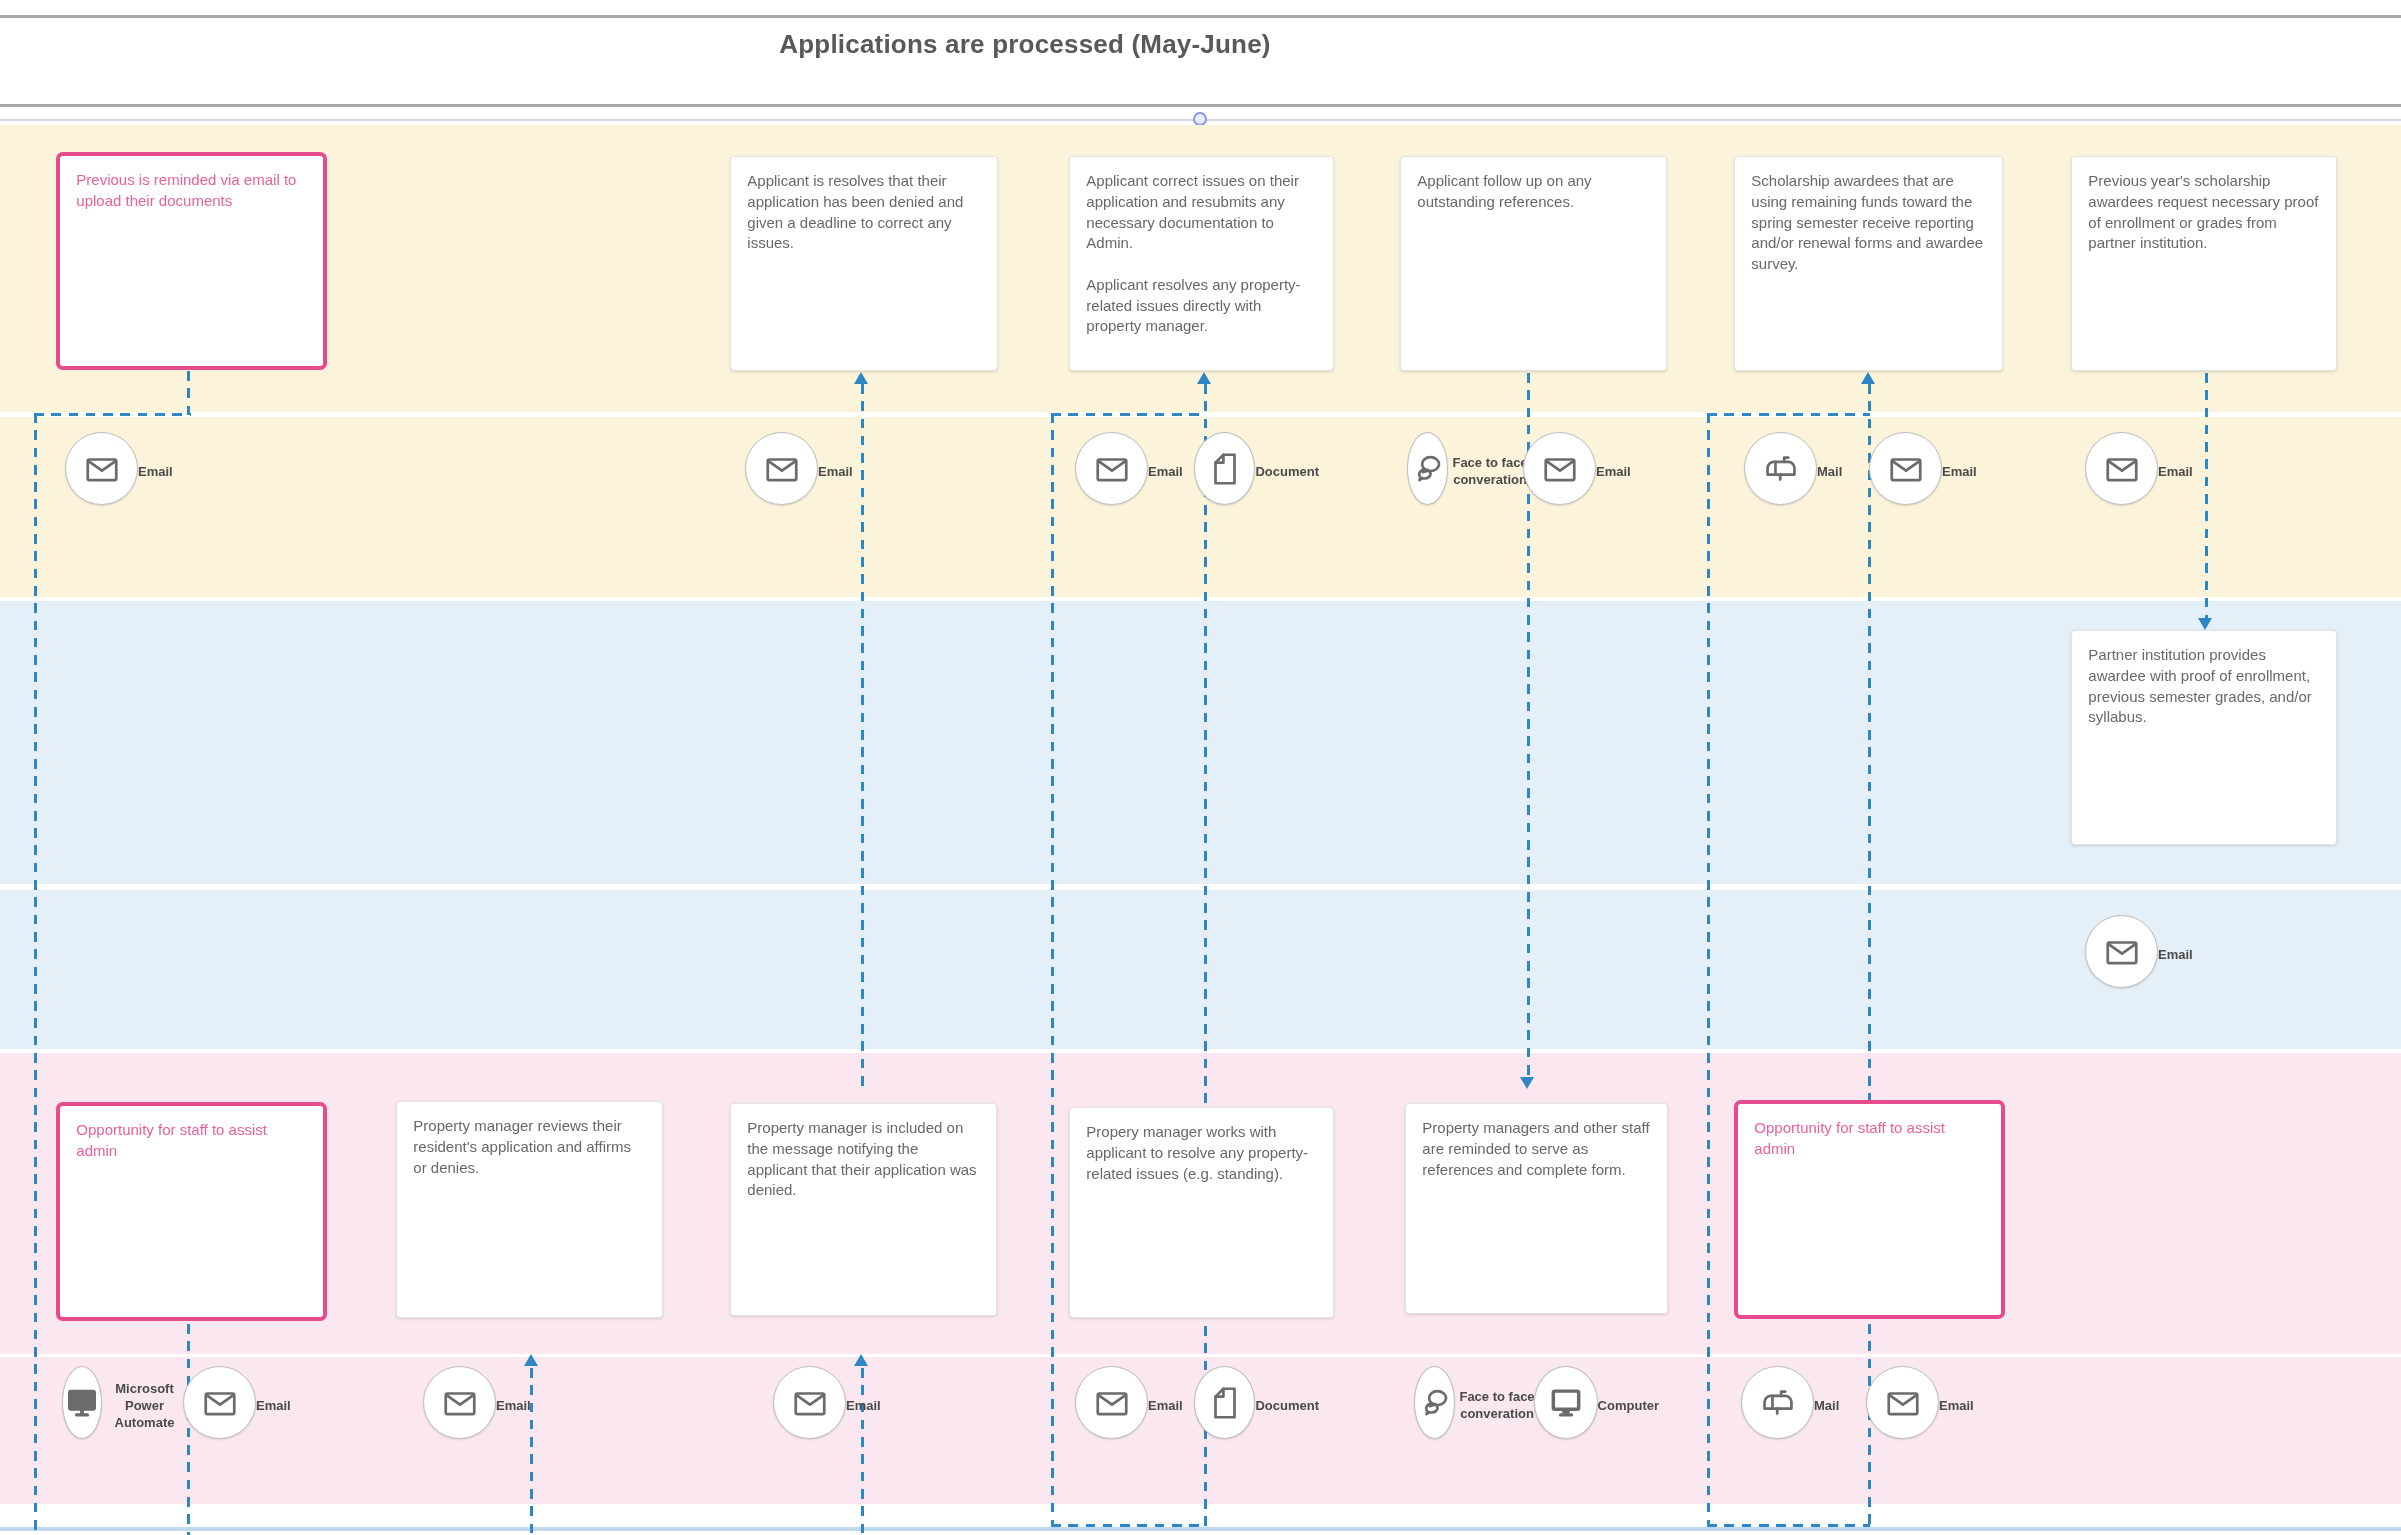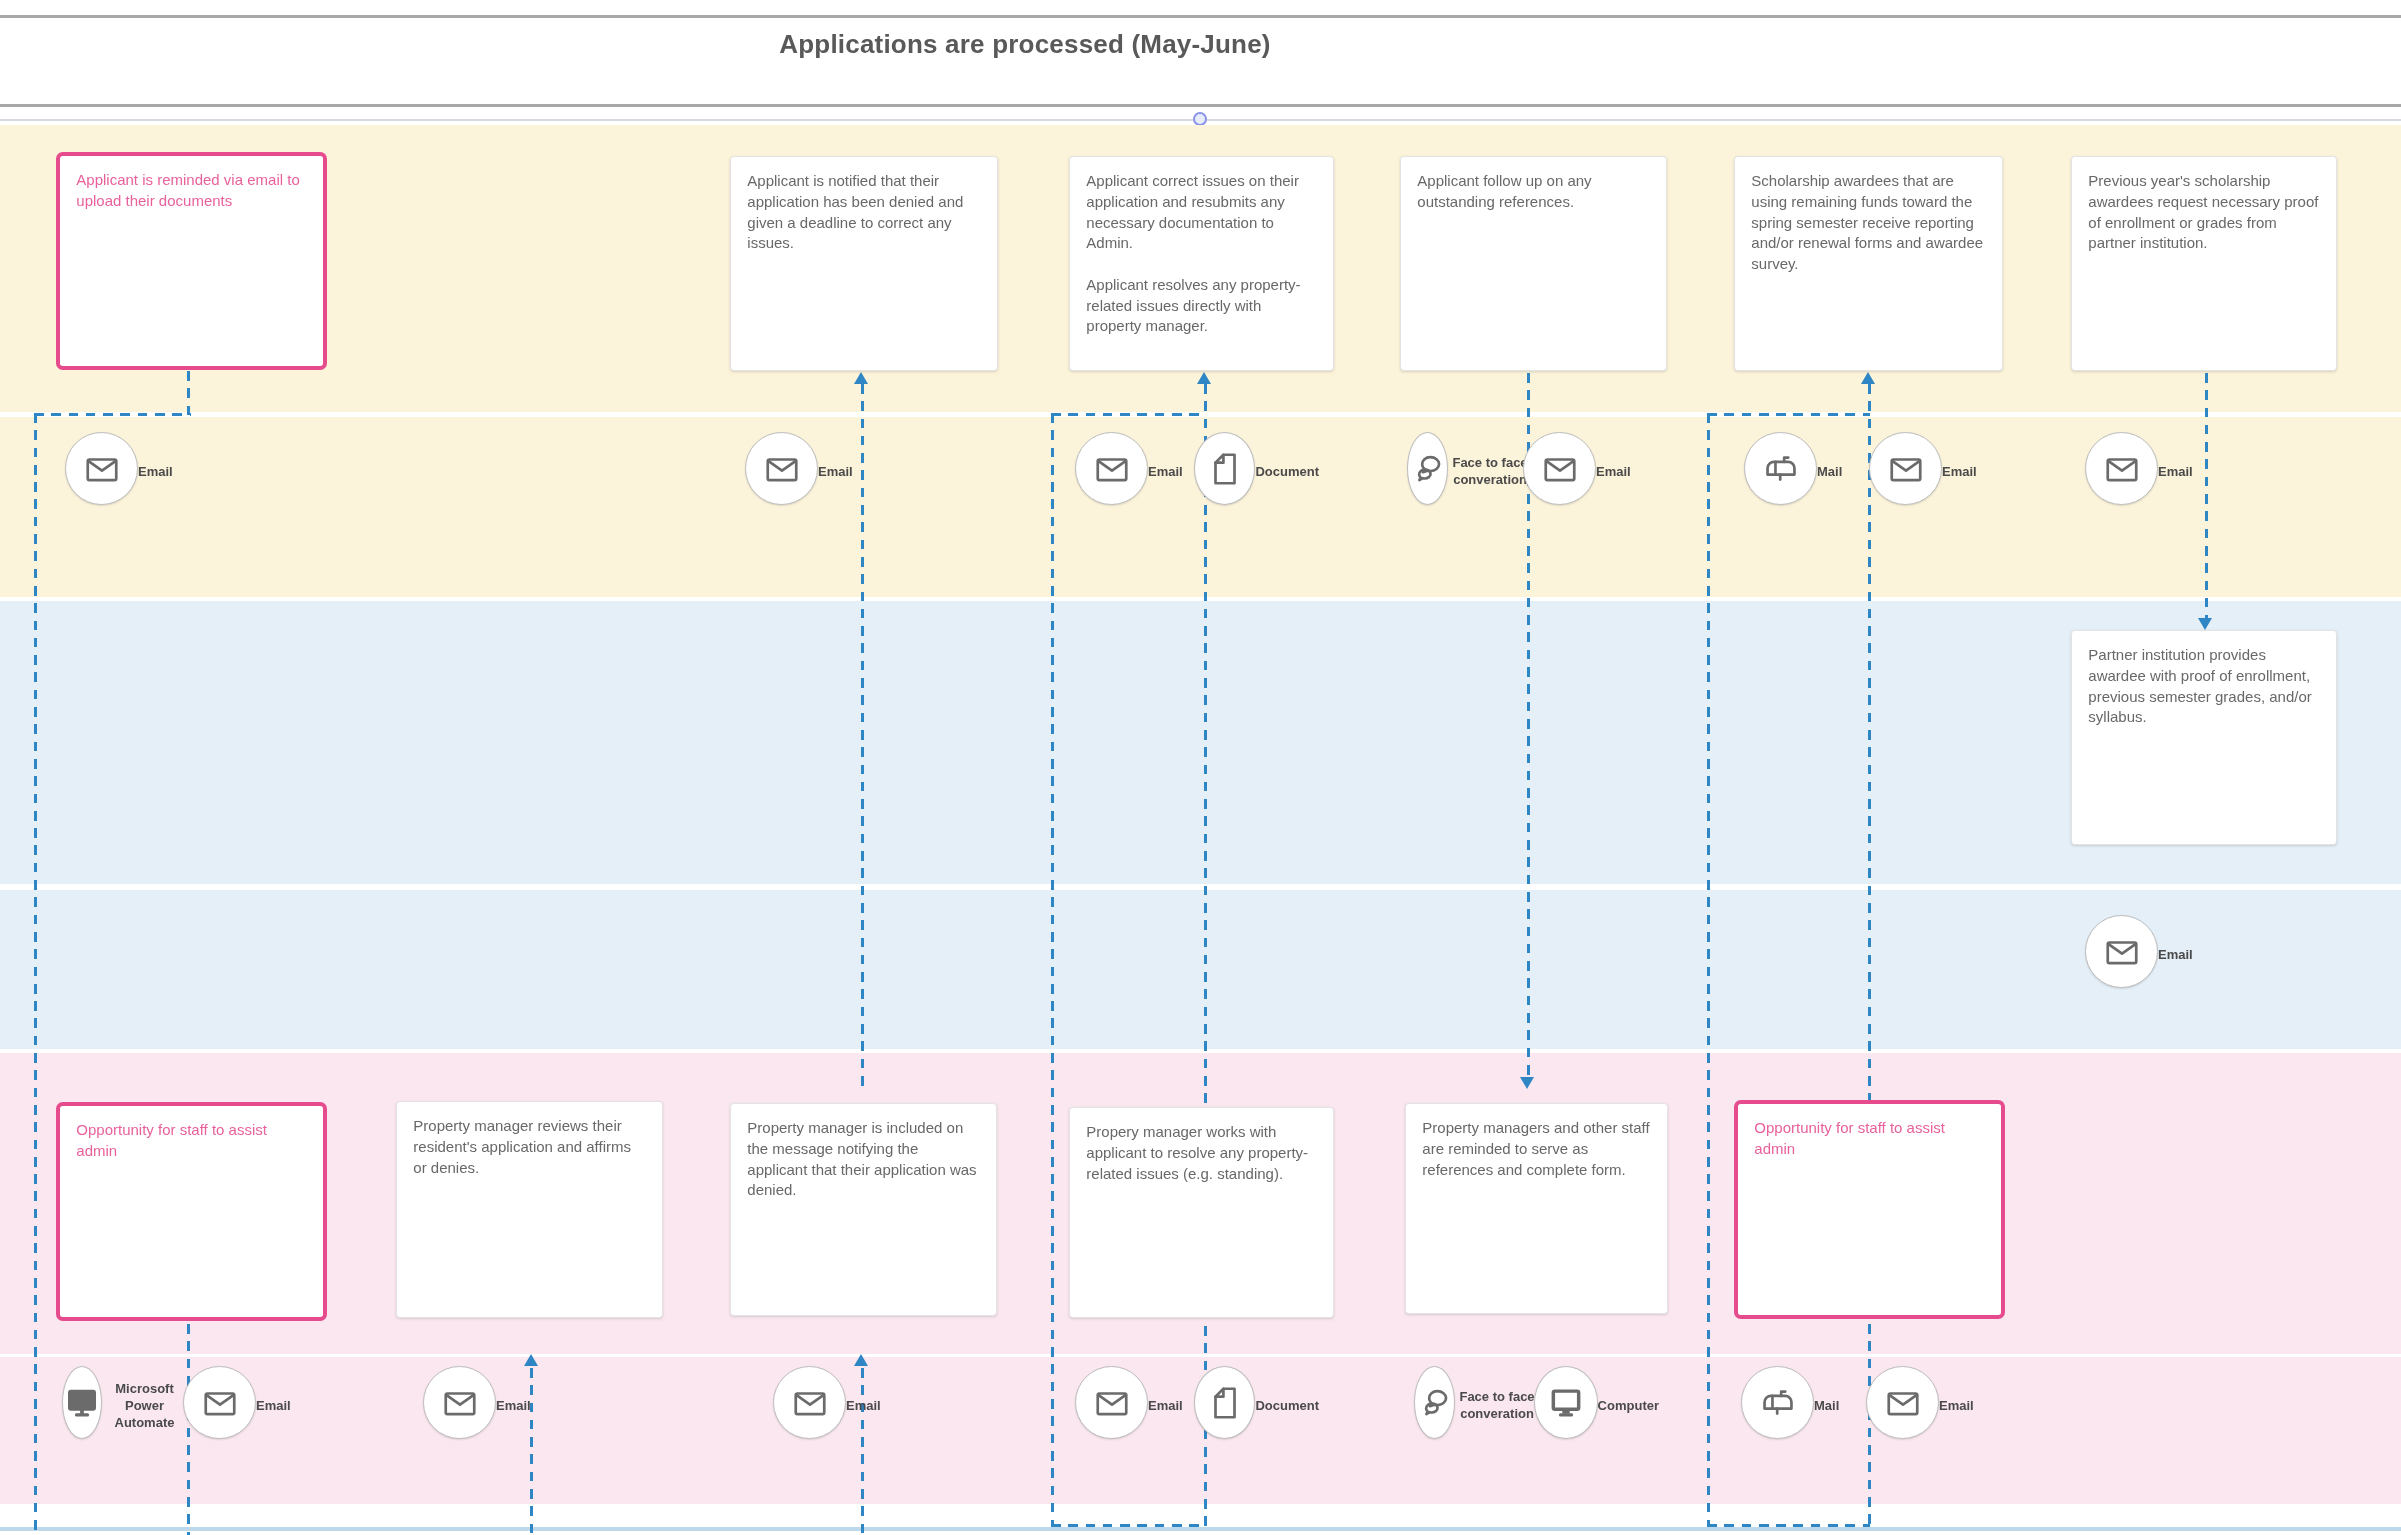--- a/index.html
+++ b/index.html
@@ -72,22 +72,22 @@
   <div class="vdash" style="left:1707px;top:413px;height:1112px;"></div>
   <div class="hdash" style="left:1707px;top:413px;width:163px;"></div>
   <div class="vdash" style="left:1868px;top:384px;height:716px;"></div>
   <div class="arr-up" style="left:1861px;top:372px;"></div>
   <div class="vdash" style="left:1868px;top:1324px;height:202px;"></div>
   <div class="hdash" style="left:1707px;top:1524px;width:163px;"></div>
 
   <div class="vdash" style="left:2205px;top:373px;height:245px;"></div>
   <div class="arr-down" style="left:2198px;top:618px;"></div>
 
-  <div class="card opp" style="left:56px;top:152px;width:271px;height:218px;">Applicant is reminded via email to upload their documents</div>
-  <div class="card" style="left:730px;top:156px;width:268px;height:215px;">Applicant is notified that their application has been denied and given a deadline to correct any issues.</div>
+  <div class="card opp" style="left:56px;top:152px;width:271px;height:218px;">Previous is reminded via email to upload their documents</div>
+  <div class="card" style="left:730px;top:156px;width:268px;height:215px;">Applicant is resolves that their application has been denied and given a deadline to correct any issues.</div>
   <div class="card" style="left:1400px;top:156px;width:267px;height:215px;">Applicant follow up on any outstanding references.</div>
   <div class="card" style="left:1069px;top:156px;width:265px;height:215px;">Applicant correct issues on their application and resubmits any necessary documentation to Admin.
 
 Applicant resolves any property-related issues directly with property manager.</div>
   <div class="card" style="left:1734px;top:156px;width:269px;height:215px;">Scholarship awardees that are using remaining funds toward the spring semester receive reporting and/or renewal forms and awardee survey.</div>
   <div class="card" style="left:2071px;top:156px;width:266px;height:215px;">Previous year's scholarship awardees request necessary proof of enrollment or grades from partner institution.</div>
 
   <div class="chan" style="left:65px;top:432px;">
     <div class="circ">
         <svg viewBox="0 0 24 24">

